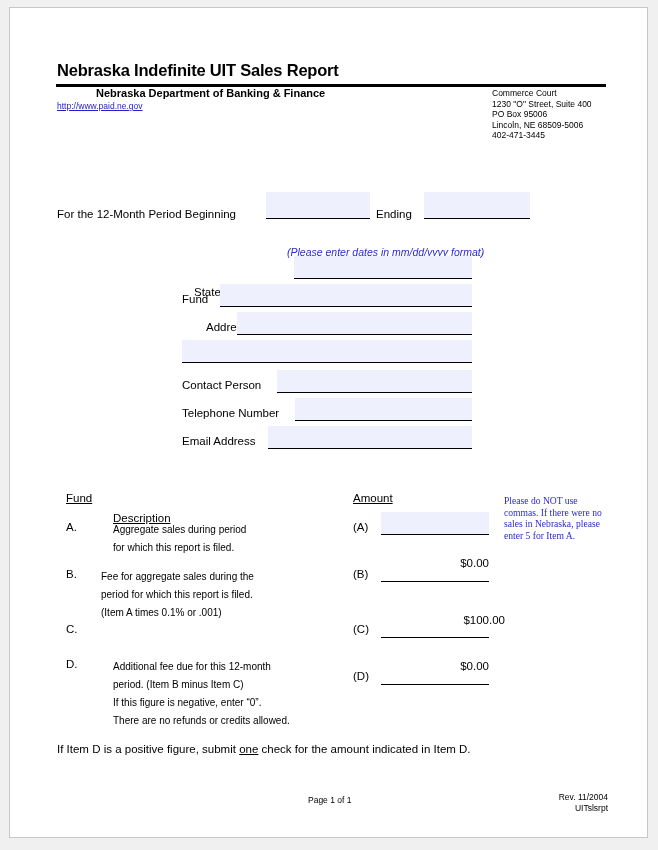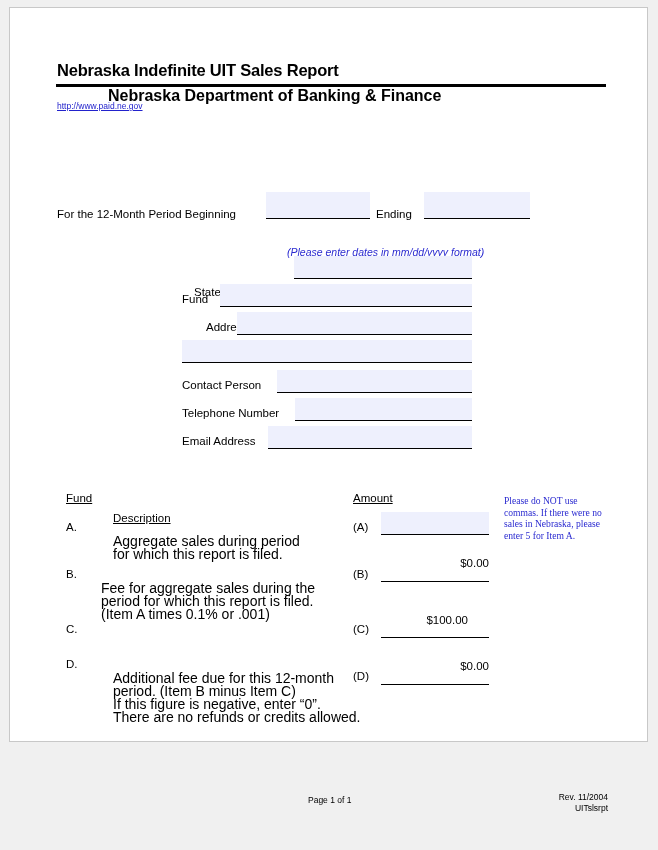--- a/index.html
+++ b/index.html
@@ -4,39 +4,39 @@
 <style>
   html,body{margin:0;padding:0;}
   body{
     width:658px;height:850px;
     background:#f0f0f0;
     font-family:"Liberation Sans",sans-serif;
     overflow:hidden;
   }
   .page{
     position:absolute;left:9px;top:7px;
-    width:639px;height:735px;
+    width:639px;height:831px;
     background:#ffffff;
     border:1px solid #c8c8c8;
     box-sizing:border-box;
   }
   .inner{position:relative;width:100%;height:100%;}
 
   
   .title{
     position:absolute;left:47px;top:53px;
     font-size:16.5px;font-weight:bold;color:#000;
     letter-spacing:-0.2px;
   }
   .title-rule{
     position:absolute;left:46px;top:76px;width:550px;height:3px;background:#000;
   }
   .dept{
-    position:absolute;left:59px;top:79px;
-    font-size:16px;font-weight:bold;color:#000;padding-left:39px;
+    position:absolute;left:47px;top:79px;
+    font-size:11px;font-weight:bold;color:#000;padding-left:39px;
   }
   .url{
     position:absolute;left:47px;top:93px;
     font-size:8.5px;color:#2222cc;text-decoration:underline;
   }
   .addr{
     position:absolute;left:482px;top:80px;
     font-size:8.5px;color:#000;line-height:10.6px;
   }
 
@@ -53,21 +53,21 @@
 
   
   .flabel{position:absolute;font-size:11.5px;color:#000;}
 
   
   .colhead{
     position:absolute;font-size:11.5px;color:#000;text-decoration:underline;
   }
   .item-letter{position:absolute;font-size:11.5px;color:#000;}
   .item-desc{
-    position:absolute;font-size:14px;color:#000;line-height:13px;width:240px;margin-top:14px;
+    position:absolute;font-size:10px;color:#000;line-height:18px;width:240px;
   }
   .amt-tag{position:absolute;font-size:11.5px;color:#000;}
   .amt-val{
     position:absolute;font-size:11.5px;color:#000;text-align:right;width:108px;
   }
   .note{
     position:absolute;left:494px;top:487px;width:104px;
     font-family:"Liberation Serif",serif;
     font-size:9.6px;line-height:11.6px;color:#2a2ad0;
   }
@@ -89,20 +89,27 @@
 <body>
 
 <div class="page">
 <div class="inner">
 
   <div class="title">Nebraska Indefinite UIT Sales Report</div>
   <div class="title-rule"></div>
   <div class="dept">Nebraska Department of Banking &amp; Finance</div>
   <a class="url" href="#">http://www.paid.ne.gov</a>
 
+  <div class="addr">
+    <div>Commerce Court</div>
+    <div>1230 "O" Street, Suite 400</div>
+    <div>PO Box 95006</div>
+    <div>Lincoln, NE 68509-5006</div>
+    <div>402-471-3445</div>
+  </div>
 
   <div class="period-label">For the 12-Month Period Beginning</div>
   <div class="fillbox" style="left:256px;top:184px;width:104px;height:26px;"></div>
   <div class="rule" style="left:256px;top:210px;width:104px;"></div>
 
   <div class="period-label" style="left:366px;">Ending</div>
   <div class="fillbox" style="left:414px;top:184px;width:106px;height:26px;"></div>
   <div class="rule" style="left:414px;top:210px;width:106px;"></div>
 
   <div class="hint">(Please enter dates in mm/dd/yyyy format)</div>
@@ -150,32 +157,33 @@
   <div class="item-letter" style="left:56px;top:560px;">B.</div>
   <div class="item-desc" style="left:91px;top:560px;white-space:pre-line;">Fee for aggregate sales during the
 period for which this report is filed.
 (Item A times 0.1% or .001)</div>
   <div class="amt-tag" style="left:343px;top:560px;">(B)</div>
   <div class="amt-val" style="left:371px;top:549px;">$0.00</div>
   <div class="rule" style="left:371px;top:573px;width:108px;"></div>
 
   <div class="item-letter" style="left:56px;top:615px;">C.</div>
   <div class="amt-tag" style="left:343px;top:615px;">(C)</div>
-  <div class="amt-val" style="left:350px;top:606px;">$100.00</div>
+  <div class="amt-val" style="left:387px;top:606px;">$100.00</div>
   <div class="rule" style="left:371px;top:629px;width:108px;"></div>
 
   <div class="item-letter" style="left:56px;top:650px;">D.</div>
   <div class="item-desc" style="left:103px;top:650px;white-space:pre-line;width:250px;">Additional fee due for this 12-month
 period.  (Item B minus Item C)
 If this figure is negative, enter “0”.
 There are no refunds or credits allowed.</div>
   <div class="amt-tag" style="left:343px;top:662px;">(D)</div>
   <div class="amt-val" style="left:371px;top:652px;">$0.00</div>
   <div class="rule" style="left:371px;top:676px;width:108px;"></div>
 
+  <div class="closing"><span>If Item D is a positive figure, submit </span><u>one</u><span> check for the amount indicated in Item D.</span></div>
 
   <div class="foot-page">Page 1 of 1</div>
   <div class="foot-rev">
     <div>Rev. 11/2004</div>
     <div>UITslsrpt</div>
   </div>
 
 </div>
 </div>
 

